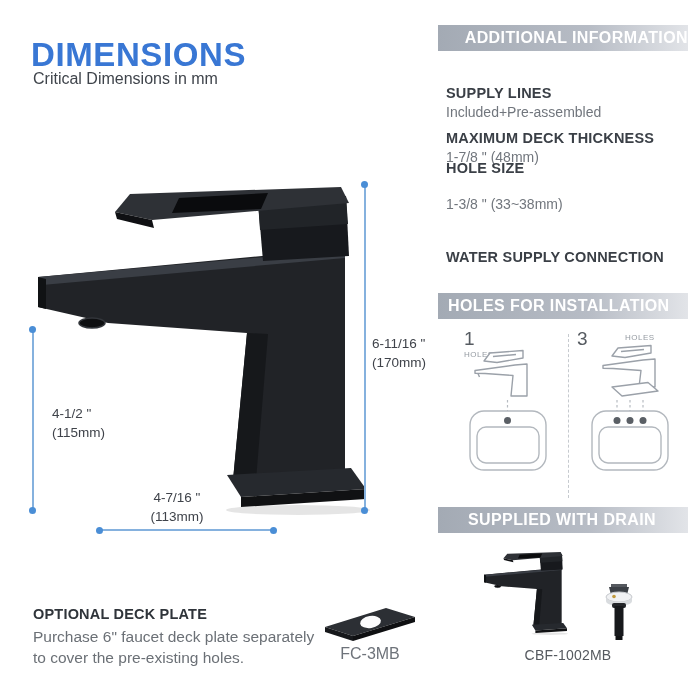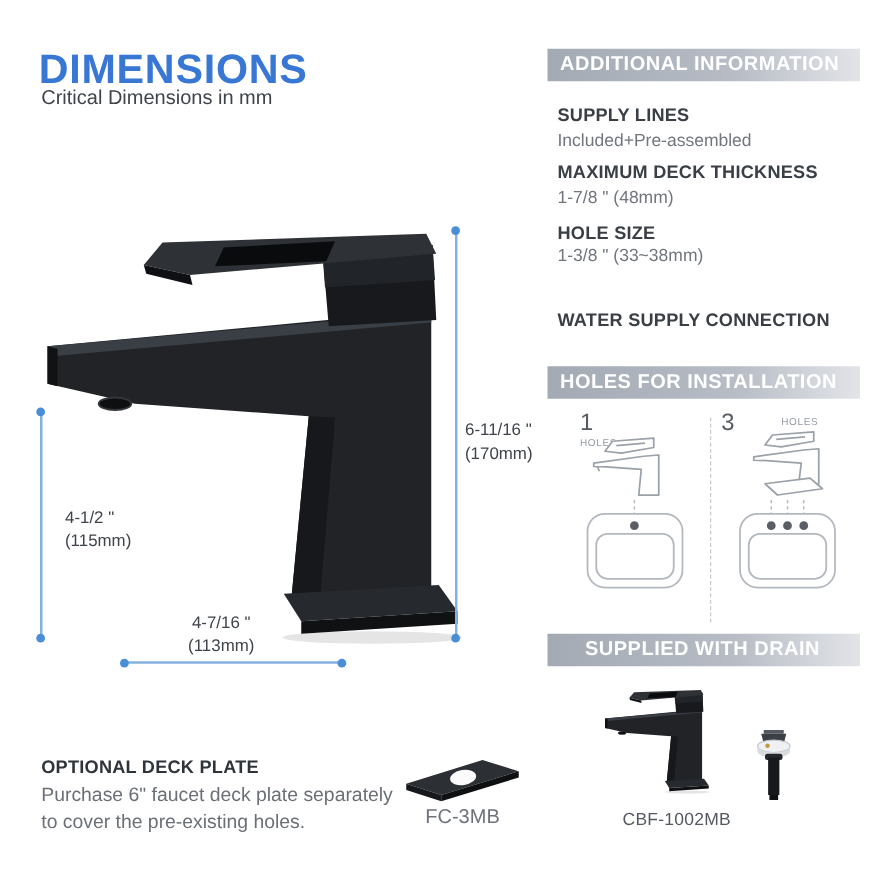--- a/index.html
+++ b/index.html
@@ -16,21 +16,21 @@
   .dim-label{font-size:13.5px;color:#3f434a;line-height:19px;}
   
   .bar{left:438px;width:250px;height:26px;box-sizing:border-box;padding-left:10px;
        background:linear-gradient(90deg,#a3aab4 0%,#b7bcc5 60%,#e2e4e8 100%);
        color:#ffffff;font-weight:bold;font-size:16px;line-height:26px;letter-spacing:.4px;white-space:nowrap;}
   .spec-label{left:446px;font-size:14.5px;font-weight:bold;color:#3a3f46;letter-spacing:.2px;white-space:nowrap;}
   .spec-value{left:446px;font-size:14px;color:#71767d;white-space:nowrap;}
   .hole-num{font-size:19px;color:#565b61;}
   .hole-unit{font-size:8px;color:#959ba2;letter-spacing:.5px;}
   .divider-dashed{left:568px;top:334px;height:164px;width:0;border-left:1px dashed #c6cacf;}
-  .model-label{font-size:14px;color:#55595f;text-align:left;letter-spacing:.2px;}
+  .model-label{font-size:14px;color:#55595f;text-align:center;letter-spacing:.2px;}
   .plate-label{font-size:16px;color:#6e737a;text-align:center;}
   
   .deck-heading{left:33px;top:606px;font-size:14.5px;font-weight:bold;color:#2f343a;letter-spacing:.2px;}
   .deck-text{left:33px;top:626px;font-size:15.5px;color:#6b7076;line-height:21px;}
 </style>
 </head>
 <body>
 
 <div class="canvas">
 
@@ -89,29 +89,29 @@
     <div>to cover the pre-existing holes.</div>
   </div>
   <svg class="abs" style="left:322px;top:604px;" width="96" height="40" viewBox="0 0 96 40">
     <path d="M3,23 L64,4 L93,13 L31,32 Z" fill="#2c2f34"></path>
     <path d="M3,23 L31,32 L31,37 L3,28 Z" fill="#16181b"></path>
     <path d="M31,32 L93,13 L93,18 L31,37 Z" fill="#0f1012"></path>
     <ellipse cx="48.5" cy="18" rx="10.5" ry="6" fill="#fbfbfc" transform="rotate(-9 48.5 18)"></ellipse>
   </svg>
   <div class="abs plate-label" style="left:322px;top:645px;width:96px;">FC-3MB</div>
 
-  <div class="abs bar" style="top:39px;">ADDITIONAL INFORMATION</div>
+  <div class="abs bar" style="top:25px;text-align:right;">ADDITIONAL INFORMATION</div>
 
   <div class="abs spec-label" style="top:85px;">SUPPLY LINES</div>
   <div class="abs spec-value" style="top:104px;">Included+Pre-assembled</div>
 
   <div class="abs spec-label" style="top:130px;">MAXIMUM DECK THICKNESS</div>
   <div class="abs spec-value" style="top:149px;">1-7/8 " (48mm)</div>
 
-  <div class="abs spec-label" style="top:179px;text-align:right;">HOLE SIZE</div>
+  <div class="abs spec-label" style="top:160px;text-align:right;">HOLE SIZE</div>
   <div class="abs spec-value" style="top:196px;">1-3/8 " (33~38mm)</div>
 
   <div class="abs spec-label" style="top:223px;margin-top:26px;">WATER SUPPLY CONNECTION</div>
 
   <div class="abs bar" style="top:293px;">HOLES FOR INSTALLATION</div>
 
   <div class="abs hole-num" style="left:464px;top:328px;">1</div>
   <div class="abs hole-unit" style="left:464px;top:350px;">HOLES</div>
   <div class="abs hole-num" style="left:577px;top:328px;">3</div>
   <div class="abs hole-unit" style="left:577px;top:333px;padding-left:48px;">HOLES</div>

